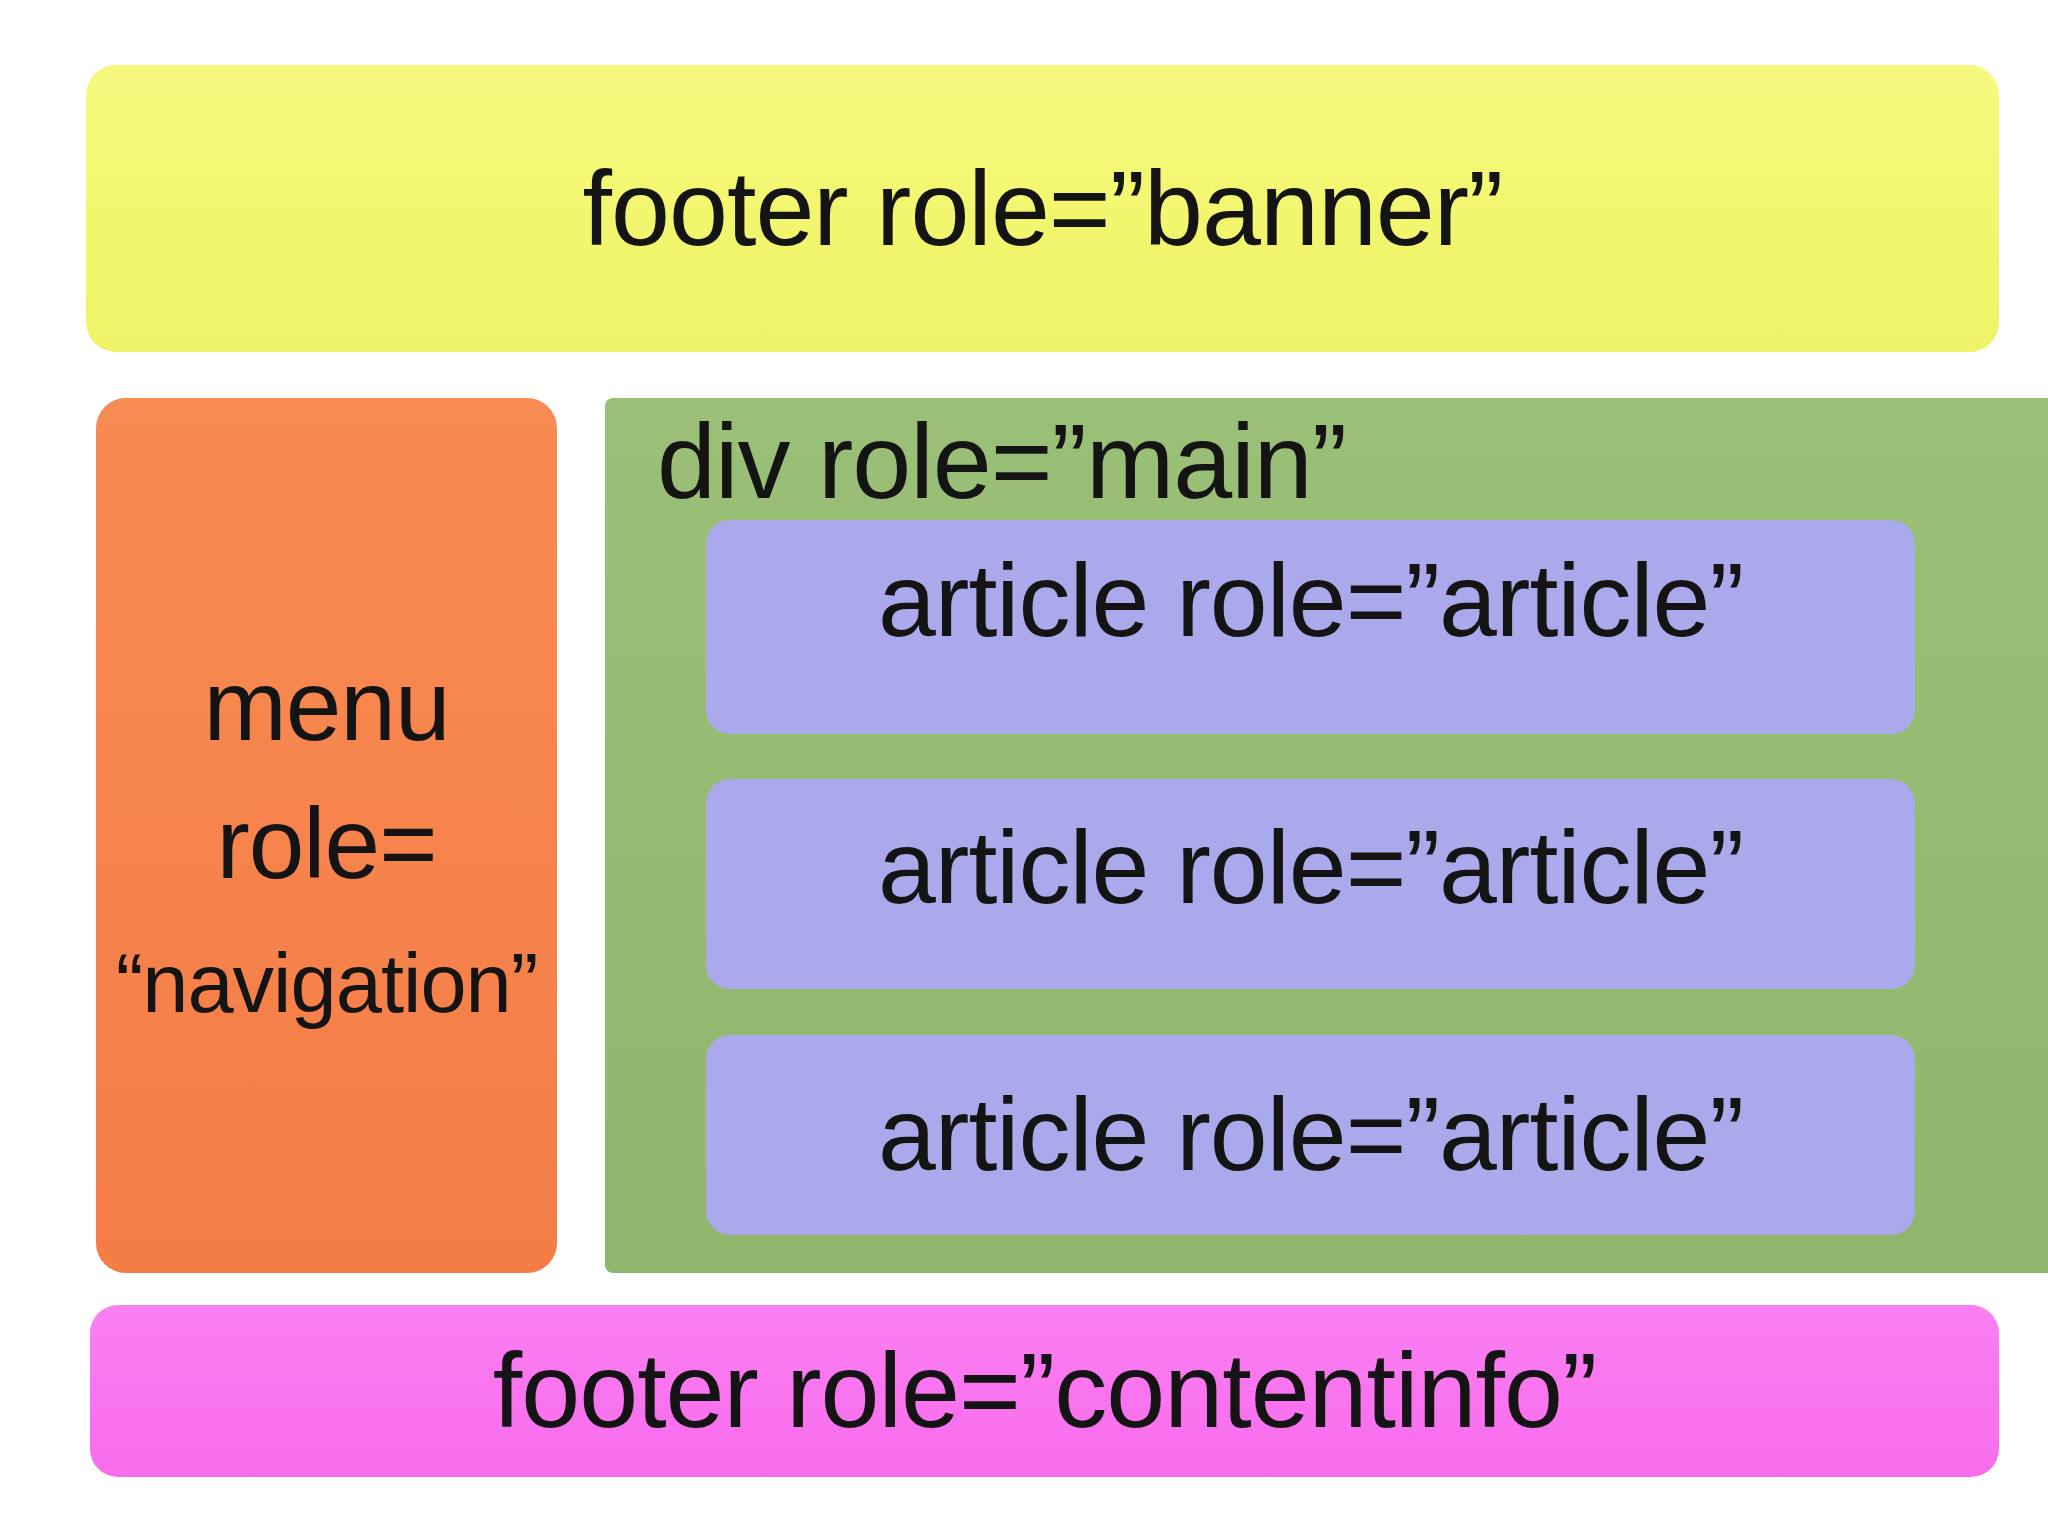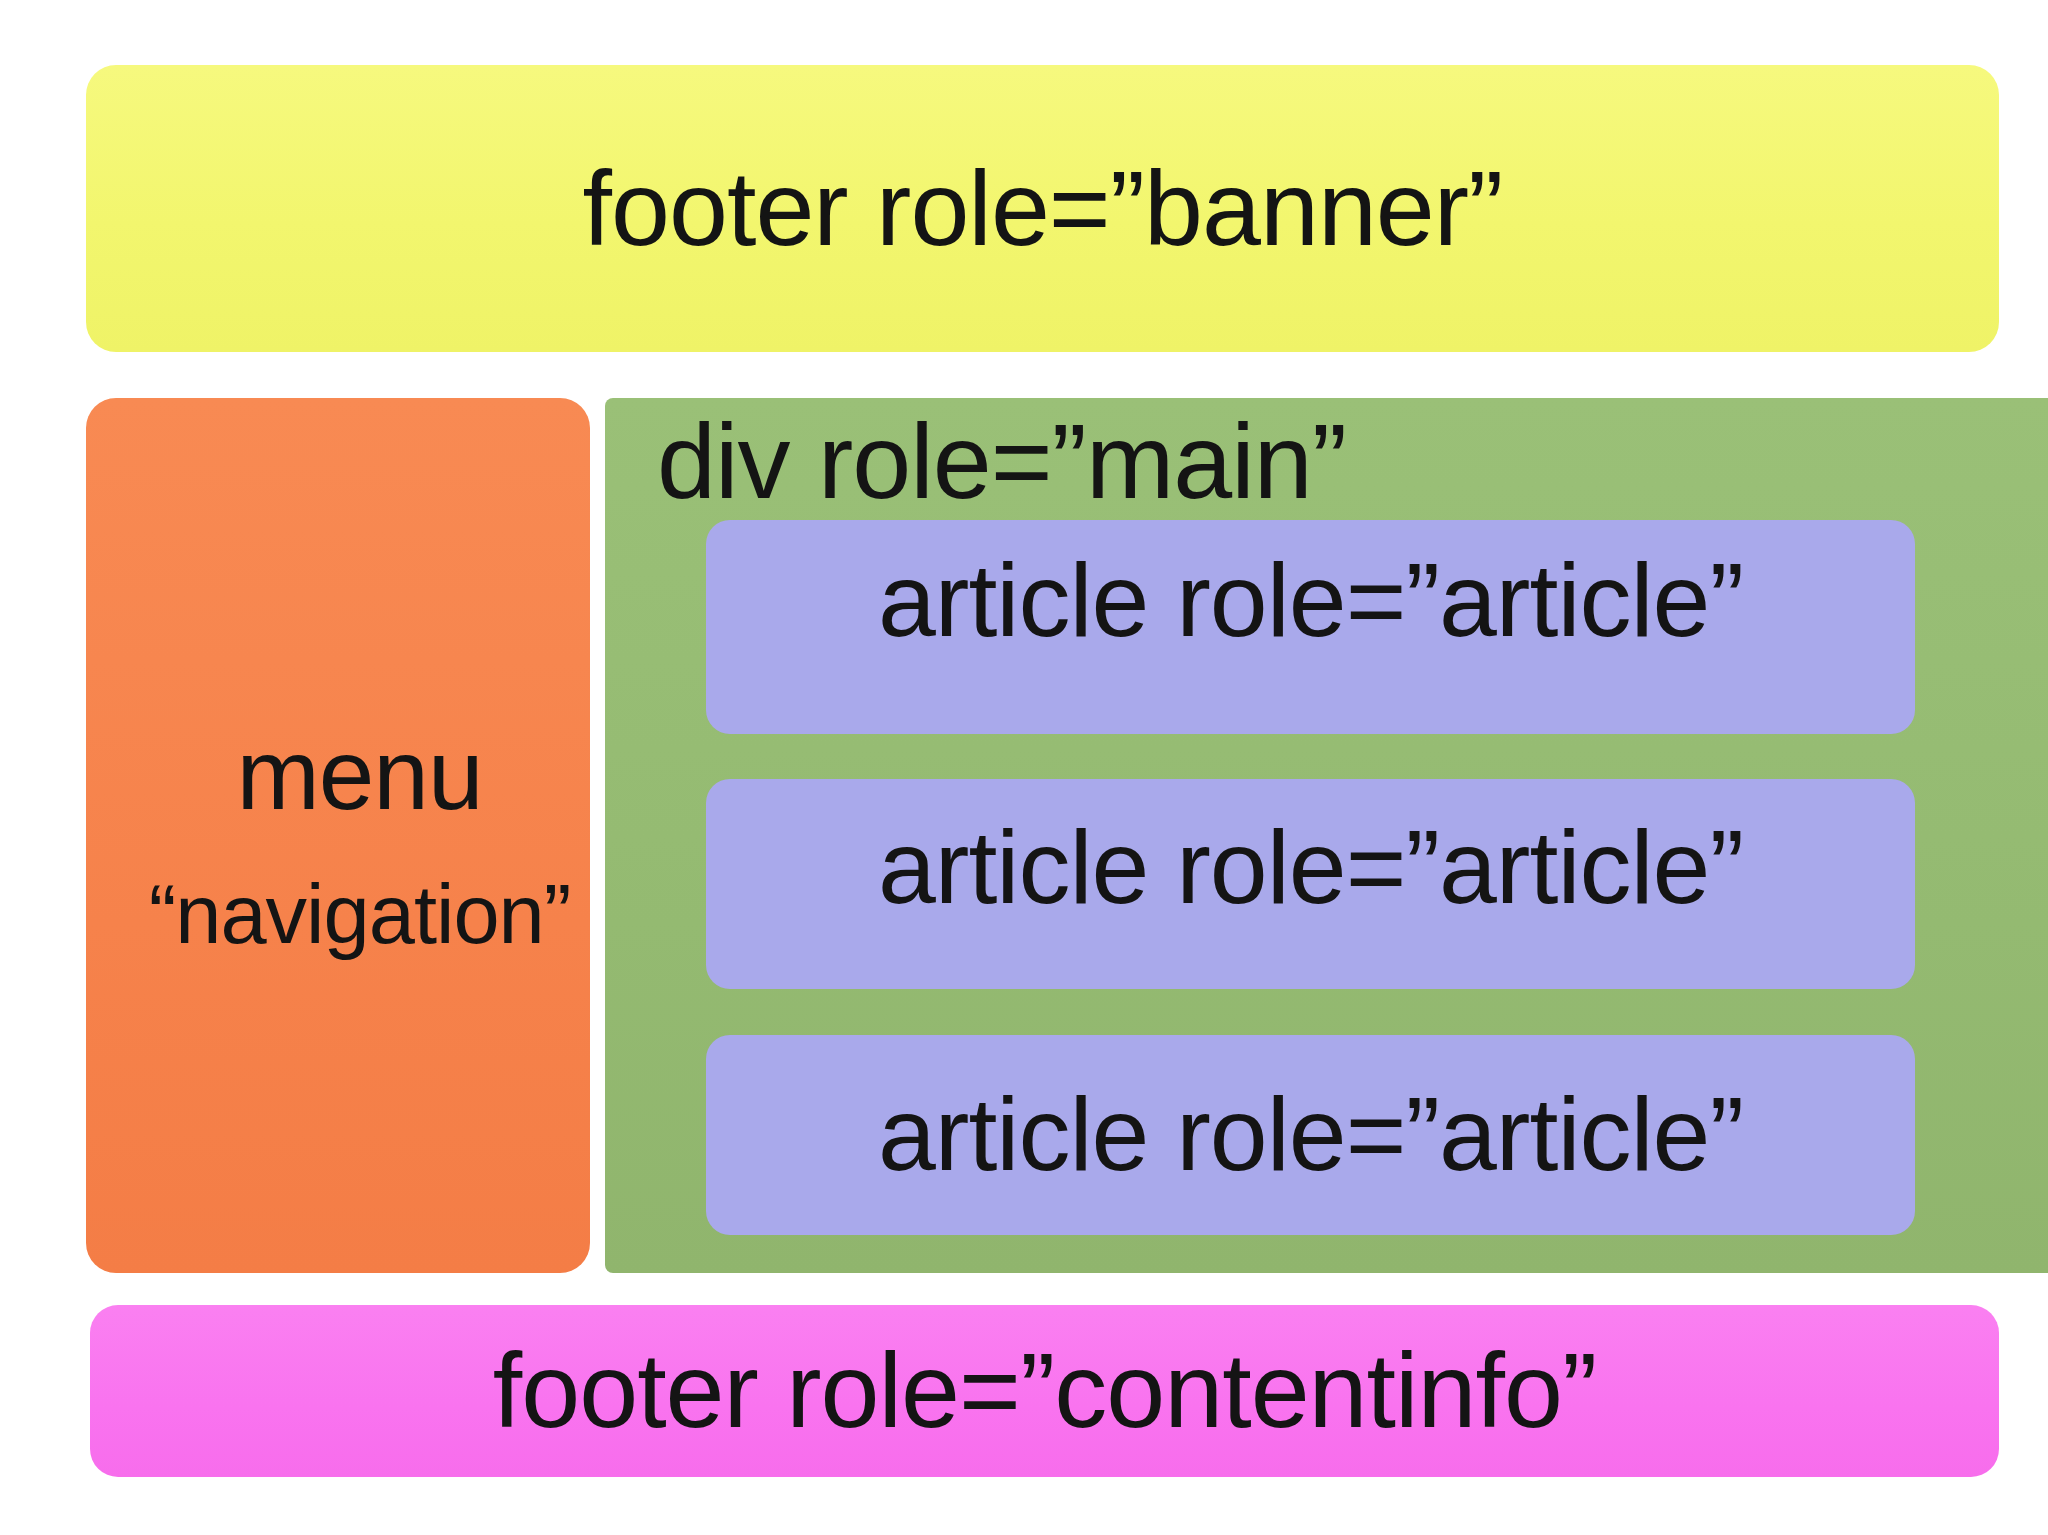--- a/index.html
+++ b/index.html
@@ -30,25 +30,24 @@
   }
   
   .header-box {
     left: 86px; top: 65px;
     width: 1913px; height: 287px;
     background: linear-gradient(180deg, #f6f97e 0%, #f2f66e 55%, #eff367 100%);
   }
   .header-box .lbl { font-size: 106px; }
   
   .menu-box {
-    left: 86px; top: 398px;
+    left: 96px; top: 398px;
     width: 461px; height: 875px;
     background: linear-gradient(180deg, #f88a53 0%, #f6824b 60%, #f47d46 100%);
     flex-direction: column;
-    padding-left: 43px;
   }
   .menu-line { font-size: 100px; line-height: 1.38; letter-spacing: -1px; }
   .menu-nav  { font-size: 83px;  line-height: 1.25; margin-top: 20px; letter-spacing: -1px; }
   
   .main-box {
     left: 605px; top: 398px;
     width: 1484px; height: 875px;
     background: linear-gradient(180deg, #9ac077 0%, #94ba71 60%, #90b56d 100%);
     display: block;
     border-radius: 8px;
@@ -90,20 +89,21 @@
 <body>
 
 <div class="canvas">
 
   <div class="box header-box">
     <span class="lbl">footer role=”banner”</span>
   </div>
 
   <div class="box menu-box">
     <div class="menu-line">menu</div>
+    <div class="menu-line">role=</div>
     <div class="menu-nav">“navigation”</div>
   </div>
 
   <div class="box main-box">
     <div class="main-label lbl">div role=”main”</div>
 
     <div class="article article-1" style="background: rgb(169, 169, 235);">
       <span class="lbl">article role=”article”</span>
     </div>
 

